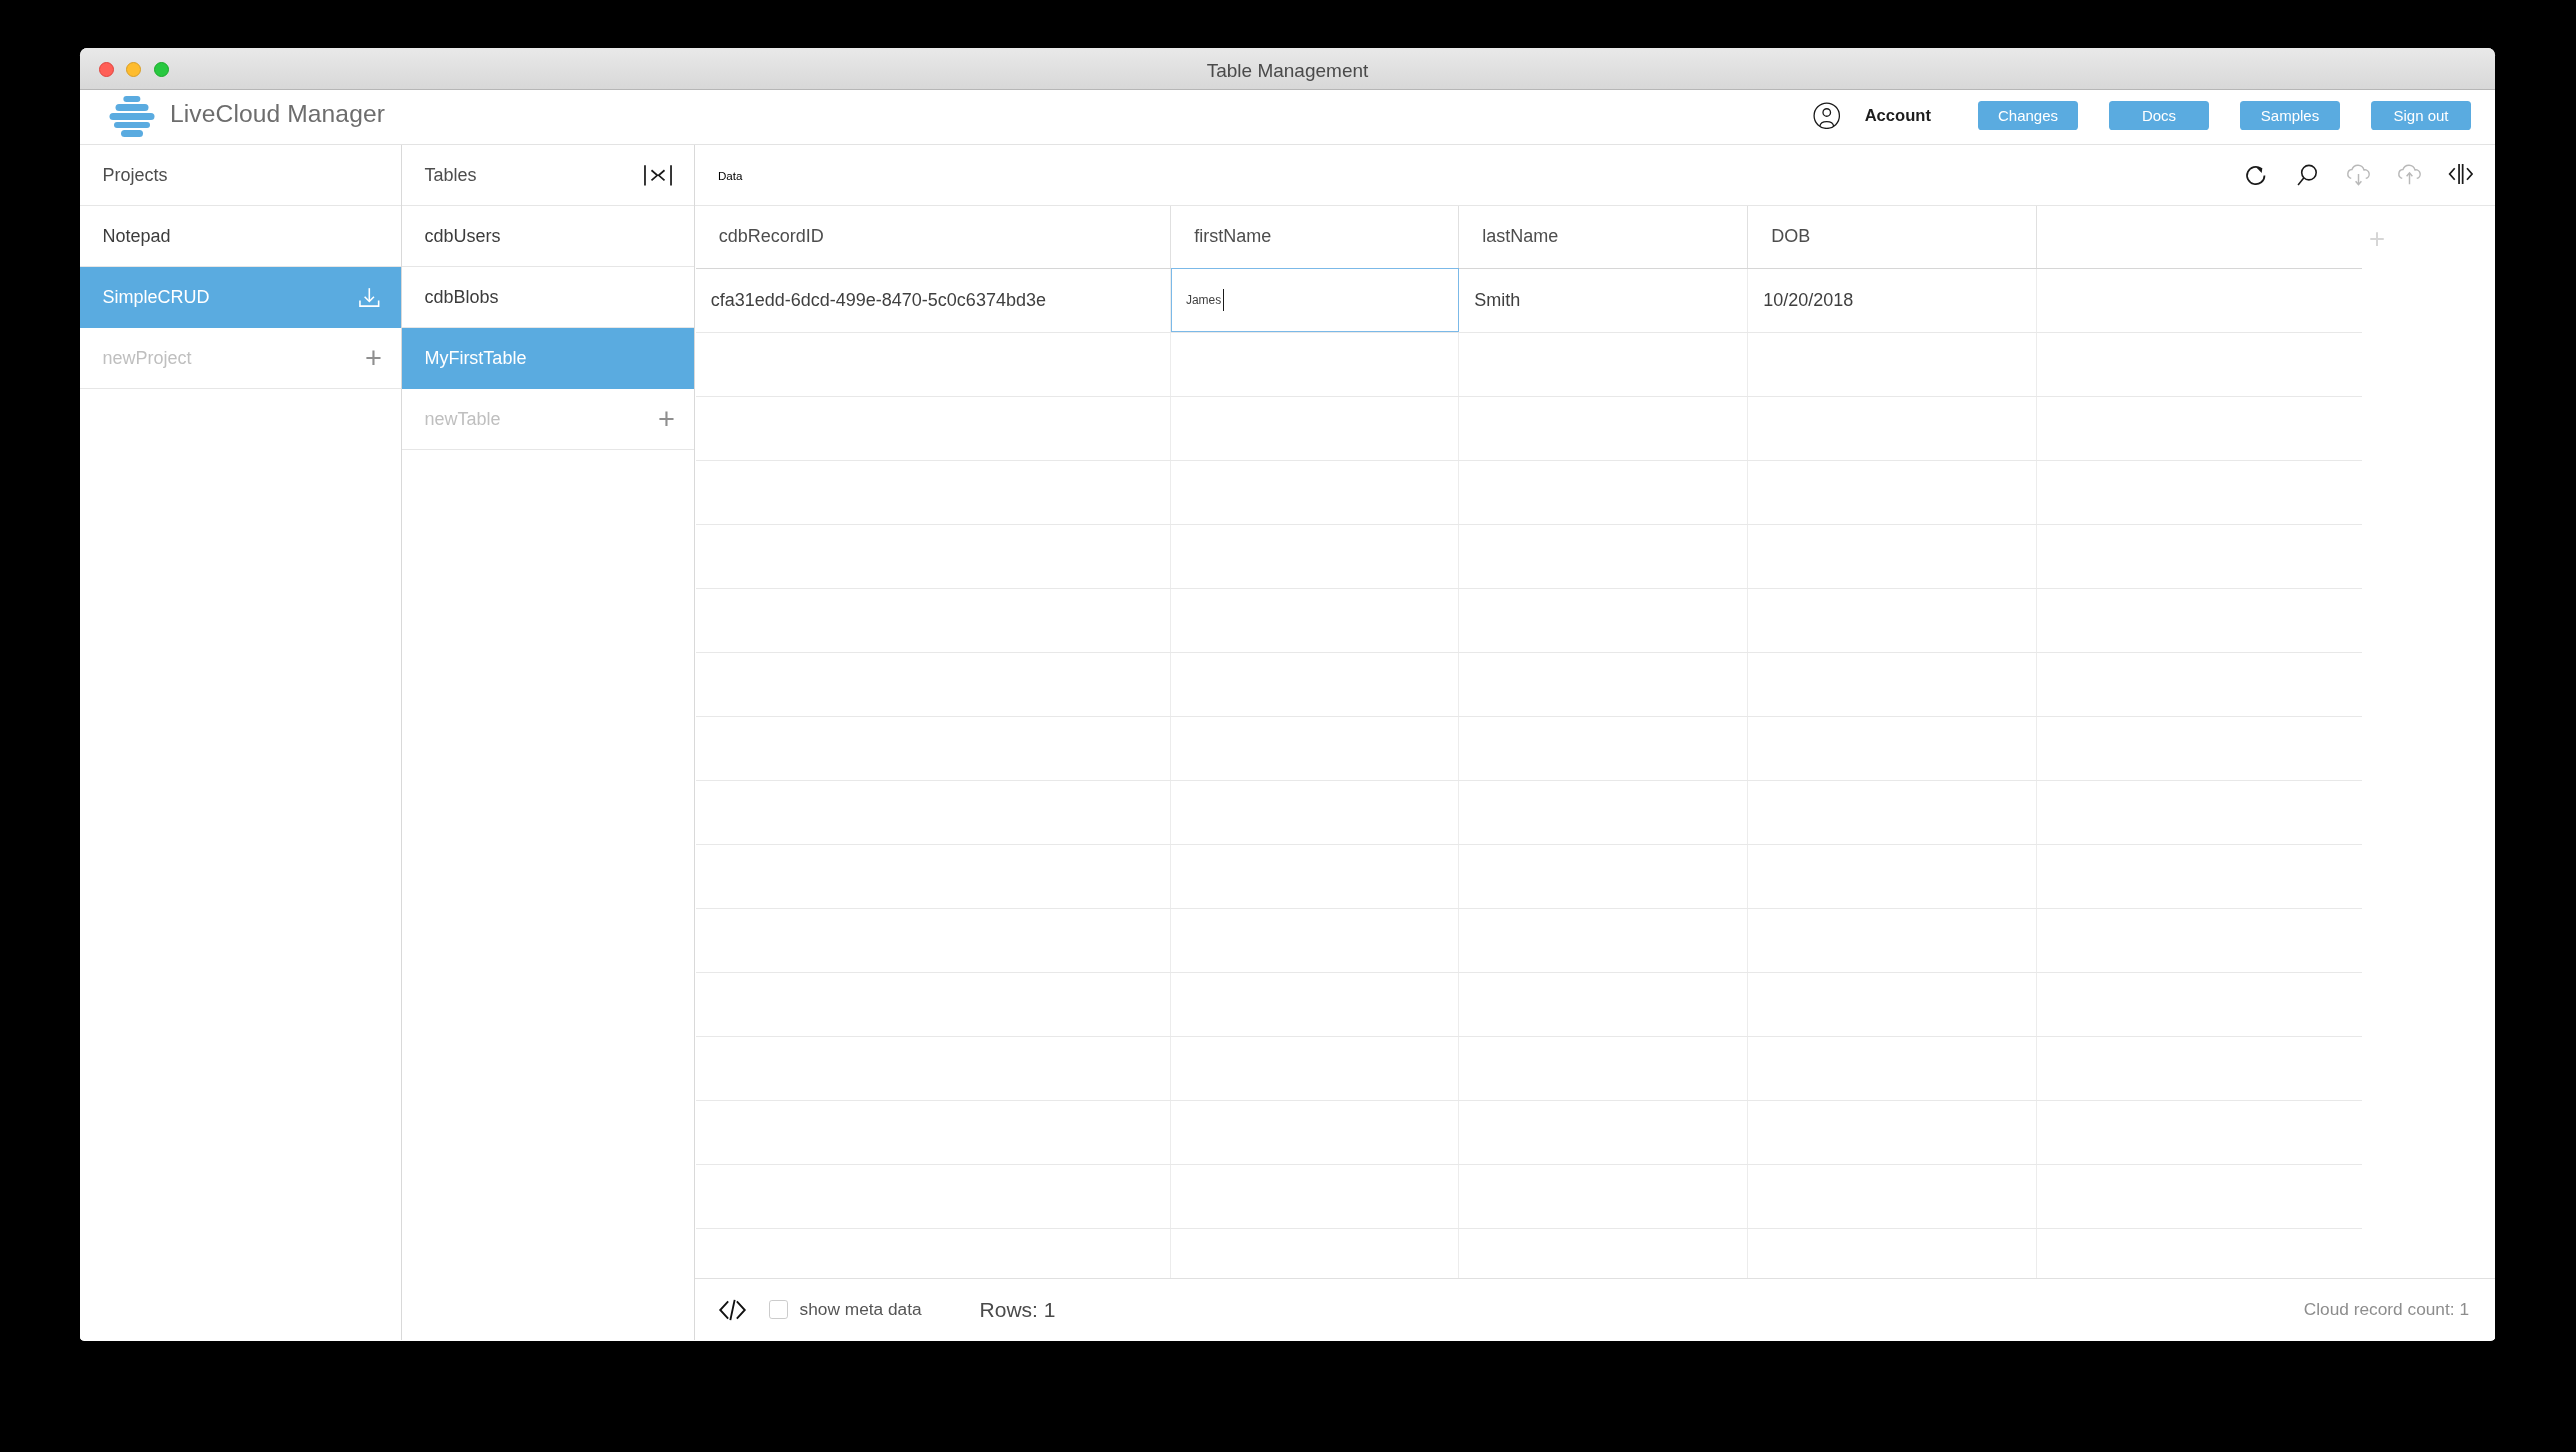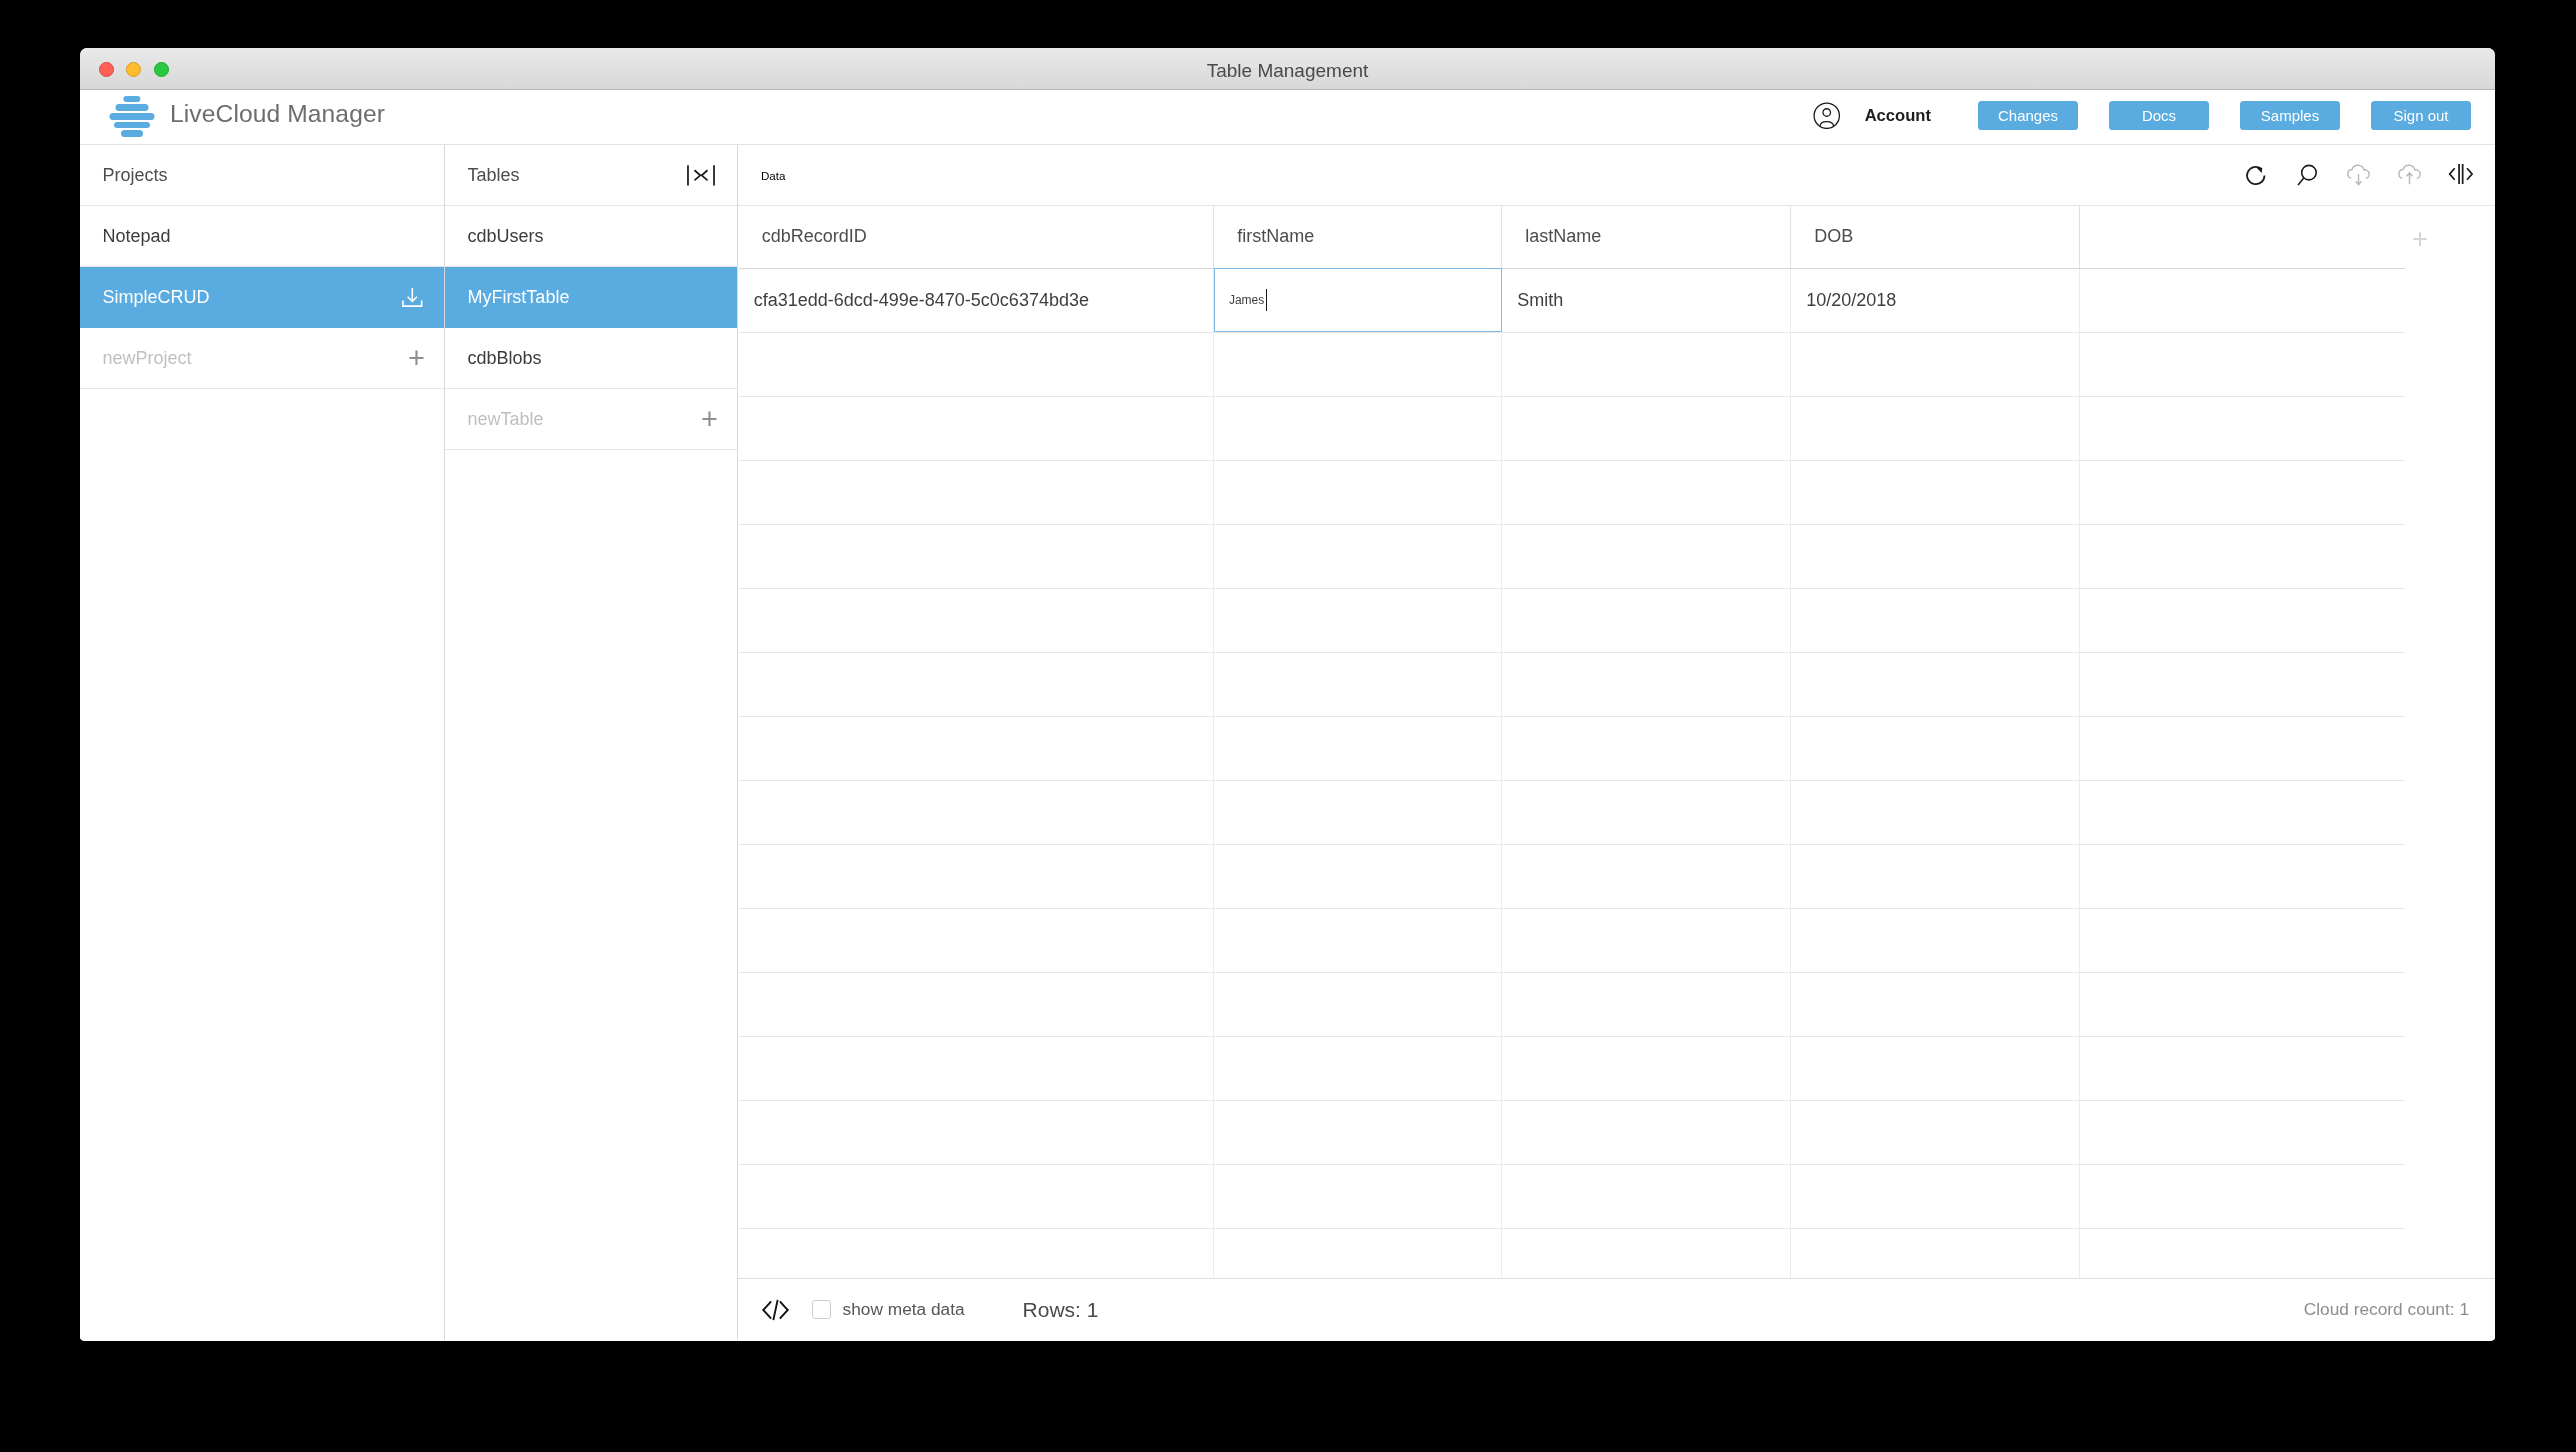--- a/index.html
+++ b/index.html
@@ -68,21 +68,21 @@
     background: #5aabe0; color: #ffffff;
     font-size: 15px; border: none; border-radius: 3.6px;
     height: 29px; min-width: 100px; padding: 0 7.2px;
     margin-left: 15px; cursor: pointer;
     font-family: "Liberation Sans", sans-serif;
   }
 
   
   .body { position: relative; height: 1195px; background: #fff; display: flex; }
 
-  .col-projects { width: 365px; border-right: 0.7px solid #d9d9d9; }
+  .col-projects { width: 322px; border-right: 0.7px solid #d9d9d9; }
   .col-tables   { width: 293px; border-right: 0.7px solid #d9d9d9; }
   .col-data     { flex: 1; position: relative; }
 
   .panel-head {
     height: 61px; display: flex; align-items: center;
     padding: 0 20px 0 22.4px;
     border-bottom: 0.7px solid #e6e6e6;
     justify-content: space-between;
   }
   .panel-head .ptitle { font-size: 18px; color: #4d4d4d; }
@@ -263,25 +263,25 @@
             <path d="M40 3 L40 31" stroke="#1a1a1a" stroke-width="2.4"></path>
             <path d="M13 10 L21 17 L13 24" stroke="#1a1a1a" stroke-width="2.4" fill="none"></path>
             <path d="M31 10 L23 17 L31 24" stroke="#1a1a1a" stroke-width="2.4" fill="none"></path>
           </svg>
         </span>
       </div>
 
       <div class="plist-item">
         <span>cdbUsers</span>
       </div>
+      <div class="plist-item">
+        <span>cdbBlobs</span>
+      </div>
       <div class="plist-item selected">
         <span>MyFirstTable</span>
-      </div>
-      <div class="plist-item">
-        <span>cdbBlobs</span>
       </div>
       <div class="plist-item placeholder">
         <span>newTable</span>
         <span class="plus">+</span>
       </div>
     </div>
 
     <div class="col-data">
       <div class="data-head">
         <span class="ptitle">Data</span>

